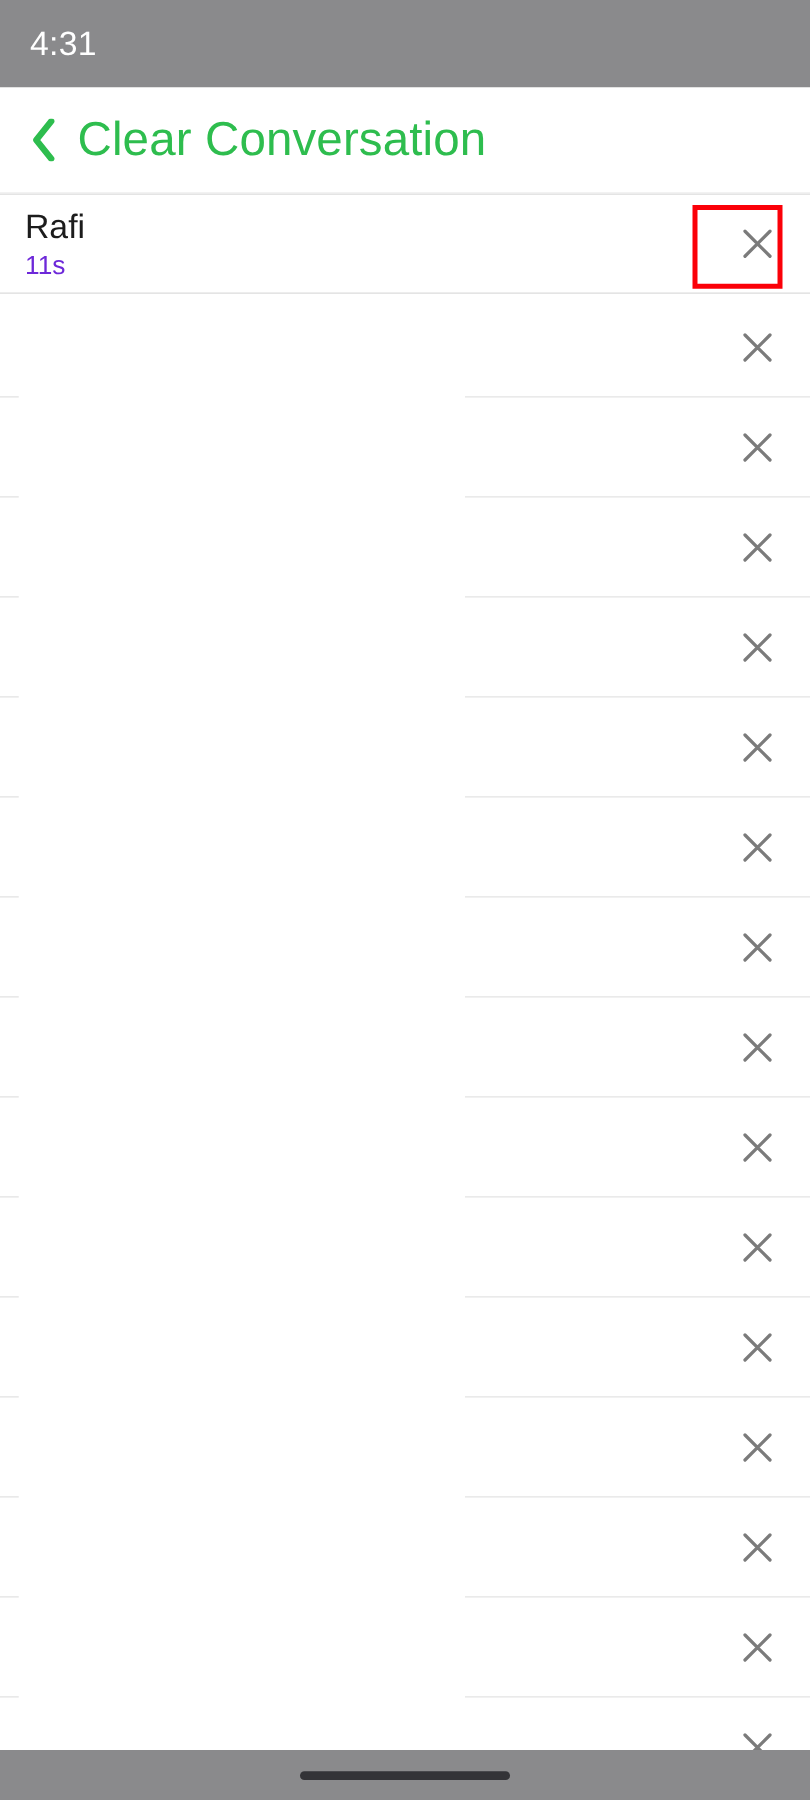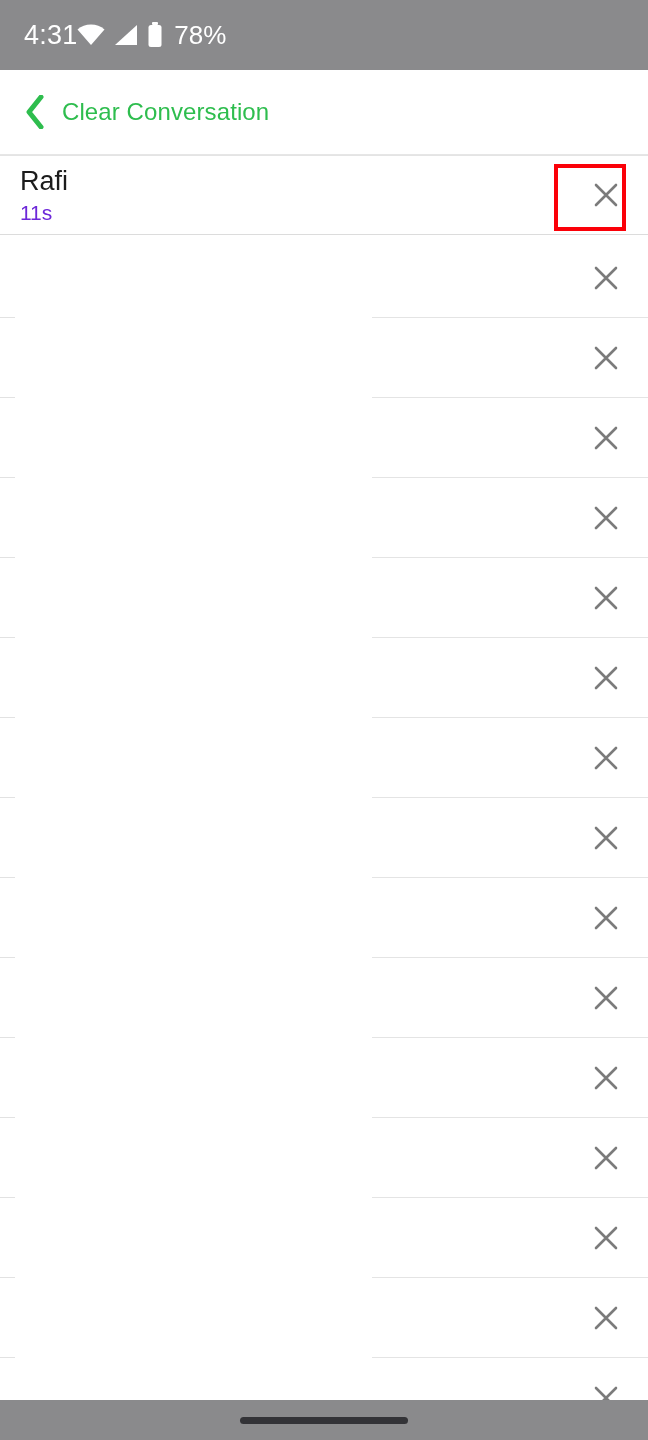--- a/index.html
+++ b/index.html
@@ -22,20 +22,21 @@
 
   
   .status-bar {
     position: absolute;
     top: 0; left: 0;
     width: 648px;
     height: 70px;
     background: #8a8a8c;
     display: flex;
     align-items: center;
+    justify-content: space-between;
     padding: 0 22px 0 24px;
   }
   .status-time {
     color: #ffffff;
     font-size: 27px;
     font-weight: 500;
     letter-spacing: 0.2px;
   }
   .status-icons {
     display: flex;
@@ -64,21 +65,21 @@
   }
   .back-chevron {
     width: 30px;
     height: 40px;
     display: flex;
     align-items: center;
     justify-content: center;
     flex: none;
   }
   .header-title {
-    font-size: 24px;
+    font-size: 38px;
     font-weight: 500;
     letter-spacing: 0.1px;
     margin-left: 12px;
     white-space: nowrap;
   }
 
   
   .conv-list {
     position: absolute;
     top: 155px; left: 0;
@@ -191,39 +192,20 @@
     background: #333337;
   }
 </style>
 </head>
 <body>
 
 <div class="phone">
 
   <div class="status-bar">
     <span class="status-time">4:31</span>
-    <div class="status-icons">
-      <span>
-        <svg width="28" height="22" viewBox="0 0 28 22">
-          <path d="M14 21 L0.5 5.5 C4.2 2.2 8.9 0.5 14 0.5 C19.1 0.5 23.8 2.2 27.5 5.5 Z" fill="#ffffff"></path>
-        </svg>
-      </span>
-      <span>
-        <svg width="24" height="22" viewBox="0 0 24 22">
-          <path d="M23 1 L23 21 L1 21 Z" fill="#ffffff"></path>
-        </svg>
-      </span>
-      <span>
-        <svg width="16" height="26" viewBox="0 0 16 26">
-          <rect x="5" y="0" width="6" height="3" rx="1" fill="#ffffff"></rect>
-          <rect x="1.5" y="3" width="13" height="22" rx="2.5" fill="#ffffff"></rect>
-        </svg>
-      </span>
-      <span class="battery-pct">78%</span>
-    </div>
   </div>
 
   <div class="app-header">
     <span class="back-chevron">
       <svg width="20" height="34" viewBox="0 0 20 34">
         <path d="M16 2 L4 17 L16 32" stroke="#2ebd4e" stroke-width="5" stroke-linecap="round" stroke-linejoin="round" fill="none"></path>
       </svg>
     </span>
     <span class="header-title" style="color:#2ebd4e">Clear Conversation</span>
   </div>

